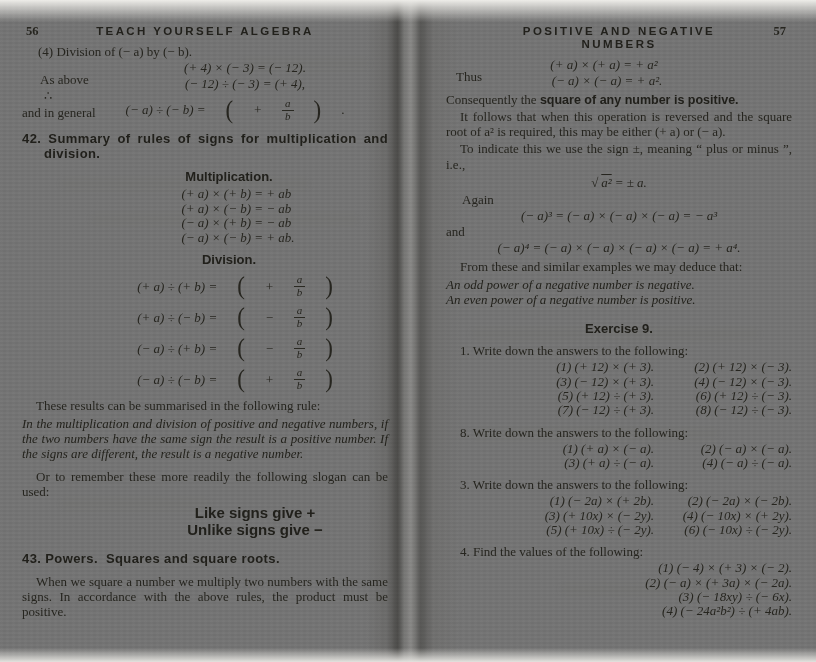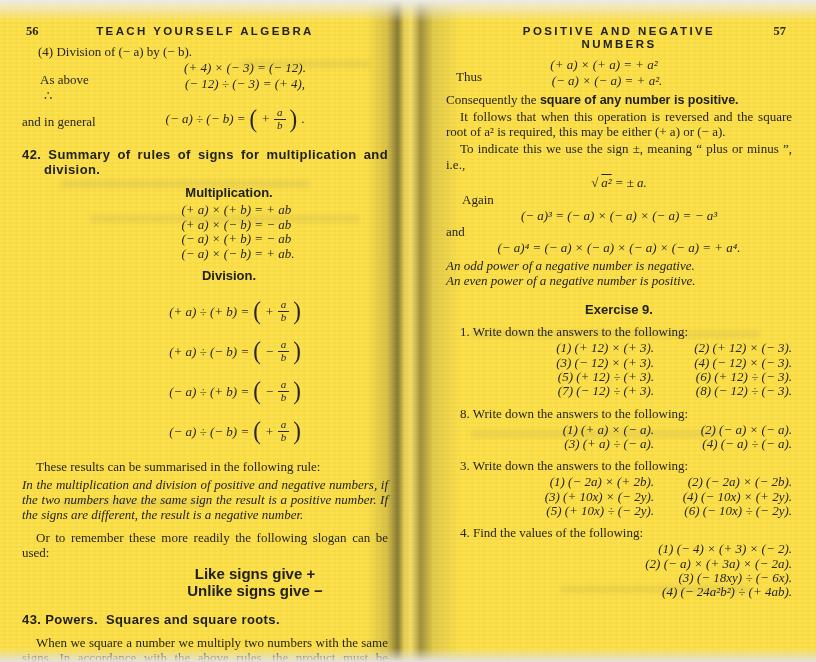--- a/index.html
+++ b/index.html
@@ -1,18 +1,18 @@
 <!DOCTYPE html>
 <html><head>
 <meta charset="utf-8">
 <style>
   html,body { margin:0; padding:0; }
   #screen {
     position:relative; width:816px; height:662px; overflow:hidden;
-    background:#fde047;
+    background:#737373;
     font-family:"Liberation Serif", serif;
     color:#26251f;
   }
   
   #screen::before {
     content:""; position:absolute; left:0; top:0; right:0; height:22px;
     background:linear-gradient(180deg, #edece8 0%, rgba(237,236,232,0) 100%);
     pointer-events:none; z-index:3;
   }
   #screen::after {
@@ -76,21 +76,21 @@
     text-align:justify; white-space:pre-wrap; color:#21201b; letter-spacing:0.4px;
   }
   .subhead {
     font-family:"Liberation Sans", sans-serif; font-weight:700; font-size:13px;
     text-align:center; padding-left:48px; margin:7px 0 3px 0; color:#21201b;
   }
   .centerwrap { display:flex; justify-content:center; padding-left:66px; }
   .cblock { text-align:left; }
   .mline { line-height:1.12; }
 
-  .frac-row { display:flex; justify-content:center; align-items:center; gap:4px; margin:16px 0; }
+  .frac-row { display:flex; justify-content:center; align-items:center; gap:20px; margin:7px 0; }
   .bigp { font-size:23px; line-height:0.85; font-style:normal; display:inline-block; transform:scaleY(1.12); font-weight:400; }
   .frac { display:inline-flex; flex-direction:column; align-items:center; line-height:1.0; font-size:11px; }
   .frac .den { border-top:1px solid #2a2922; padding:0 3px; margin-top:1px; }
   .frac .fnum { padding:0 3px; }
 
   .para { text-align:justify; margin:2px 0; }
   .para.ind { text-indent:14px; }
   .ital { font-style:italic; text-align:justify; margin:3px 0; color:#23221c; }
   .slogan {
     font-family:"Liberation Sans", sans-serif; font-weight:700; font-size:15px;
@@ -251,20 +251,21 @@
       <span>√</span>
         <span class="radicand">a²</span>
         <span> = ± a.</span>
     </div>
 
     <div class="line" style="padding-left:16px">Again</div>
     <div class="eqc math">(− a)³ = (− a) × (− a) × (− a) = − a³</div>
     <div class="line">and</div>
     <div class="eqc math">(− a)⁴ = (− a) × (− a) × (− a) × (− a) = + a⁴.</div>
 
+    <div class="para ind mt4">From these and similar examples we may deduce that:</div>
     <div class="ital" style="margin-bottom:0">An odd power of a negative number is negative.</div>
     <div class="ital" style="margin-top:0">An even power of a negative number is positive.</div>
 
     <div class="exhead">Exercise 9.</div>
 
     <div class="qlead">1. Write down the answers to the following:</div>
     <div class="exgrid cols2">
 
     <span class="math exitem">(1) (+ 12) × (+ 3).</span>
         <span class="math exitem">(2) (+ 12) × (− 3).</span>

